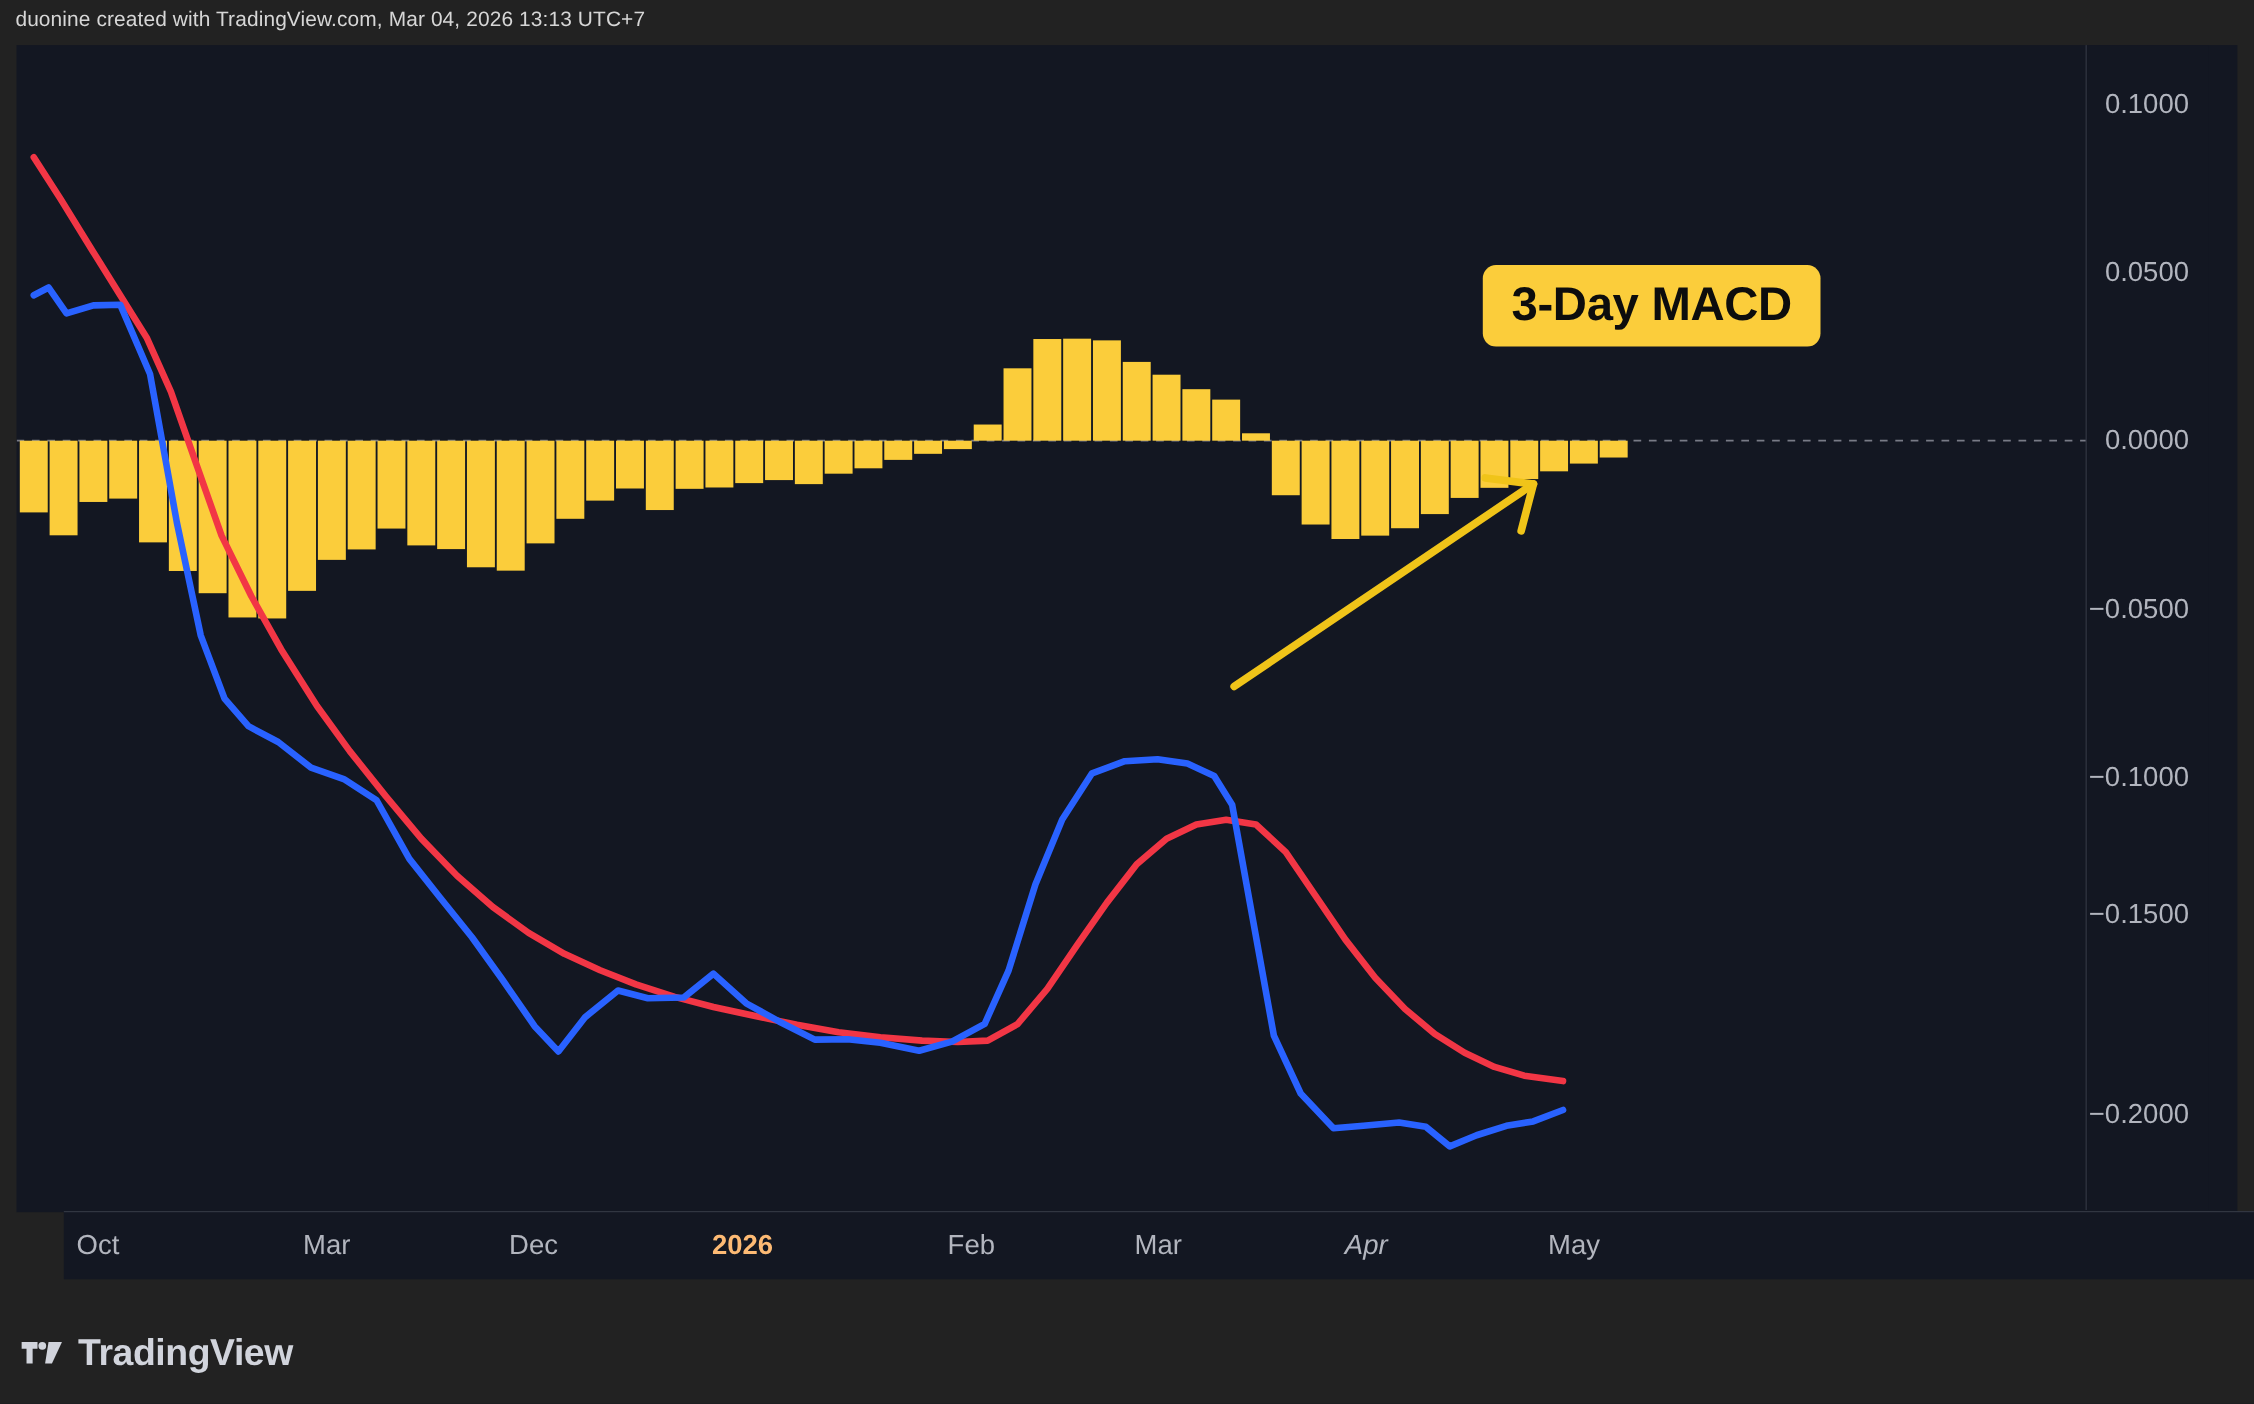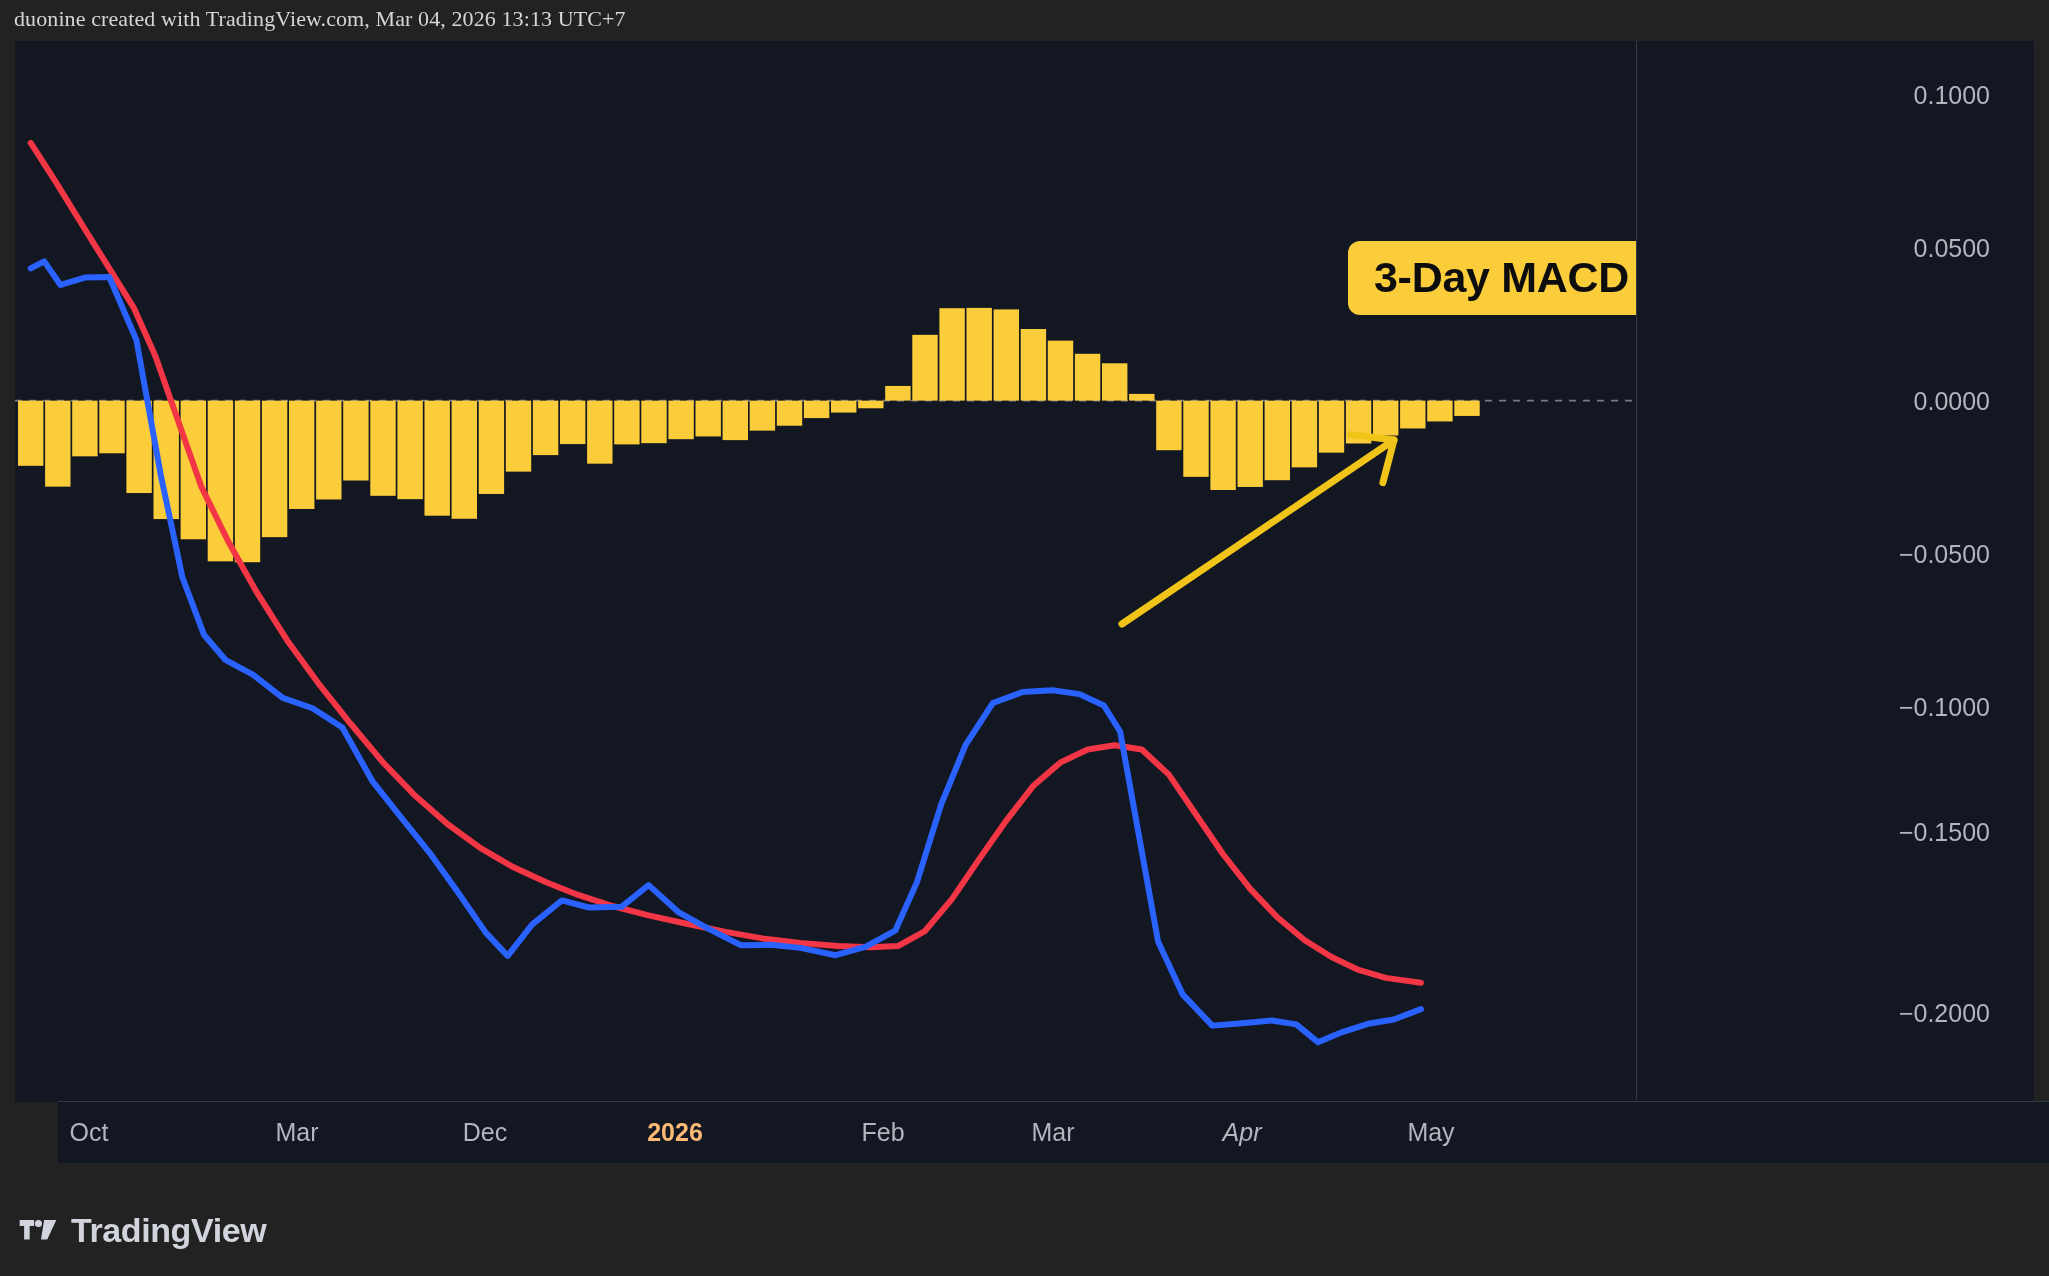--- a/index.html
+++ b/index.html
@@ -19,44 +19,44 @@
     position: absolute;
     inset: 0;
     background: #222222;
   }
 
   
   .attribution {
     position: absolute;
     left: 14px;
     top: 8px;
-    font-size: 22px;
+    font-size: 19px;
     line-height: 22px;
     color: #d6d6d6;
     letter-spacing: 0.1px;
     white-space: nowrap;
-    font-family: Liberation Serif, serif;
+    font-family: Liberation Sans, sans-serif;
   }
 
   
   .chart-panel {
     position: absolute;
     left: 15px;
     top: 41px;
     width: 2019px;
     height: 1061px;
     background: #131722;
     box-sizing: border-box;
   }
 
   .pane-plot {
     position: absolute;
     left: 0;
     top: 0;
-    width: 1622px;
+    width: 1882px;
     height: 1059px;
     overflow: hidden;
     border-right: 1px solid #363a45;
     box-sizing: border-box;
   }
 
   .price-axis {
     position: absolute;
     left: 1883px;
     top: 0;

